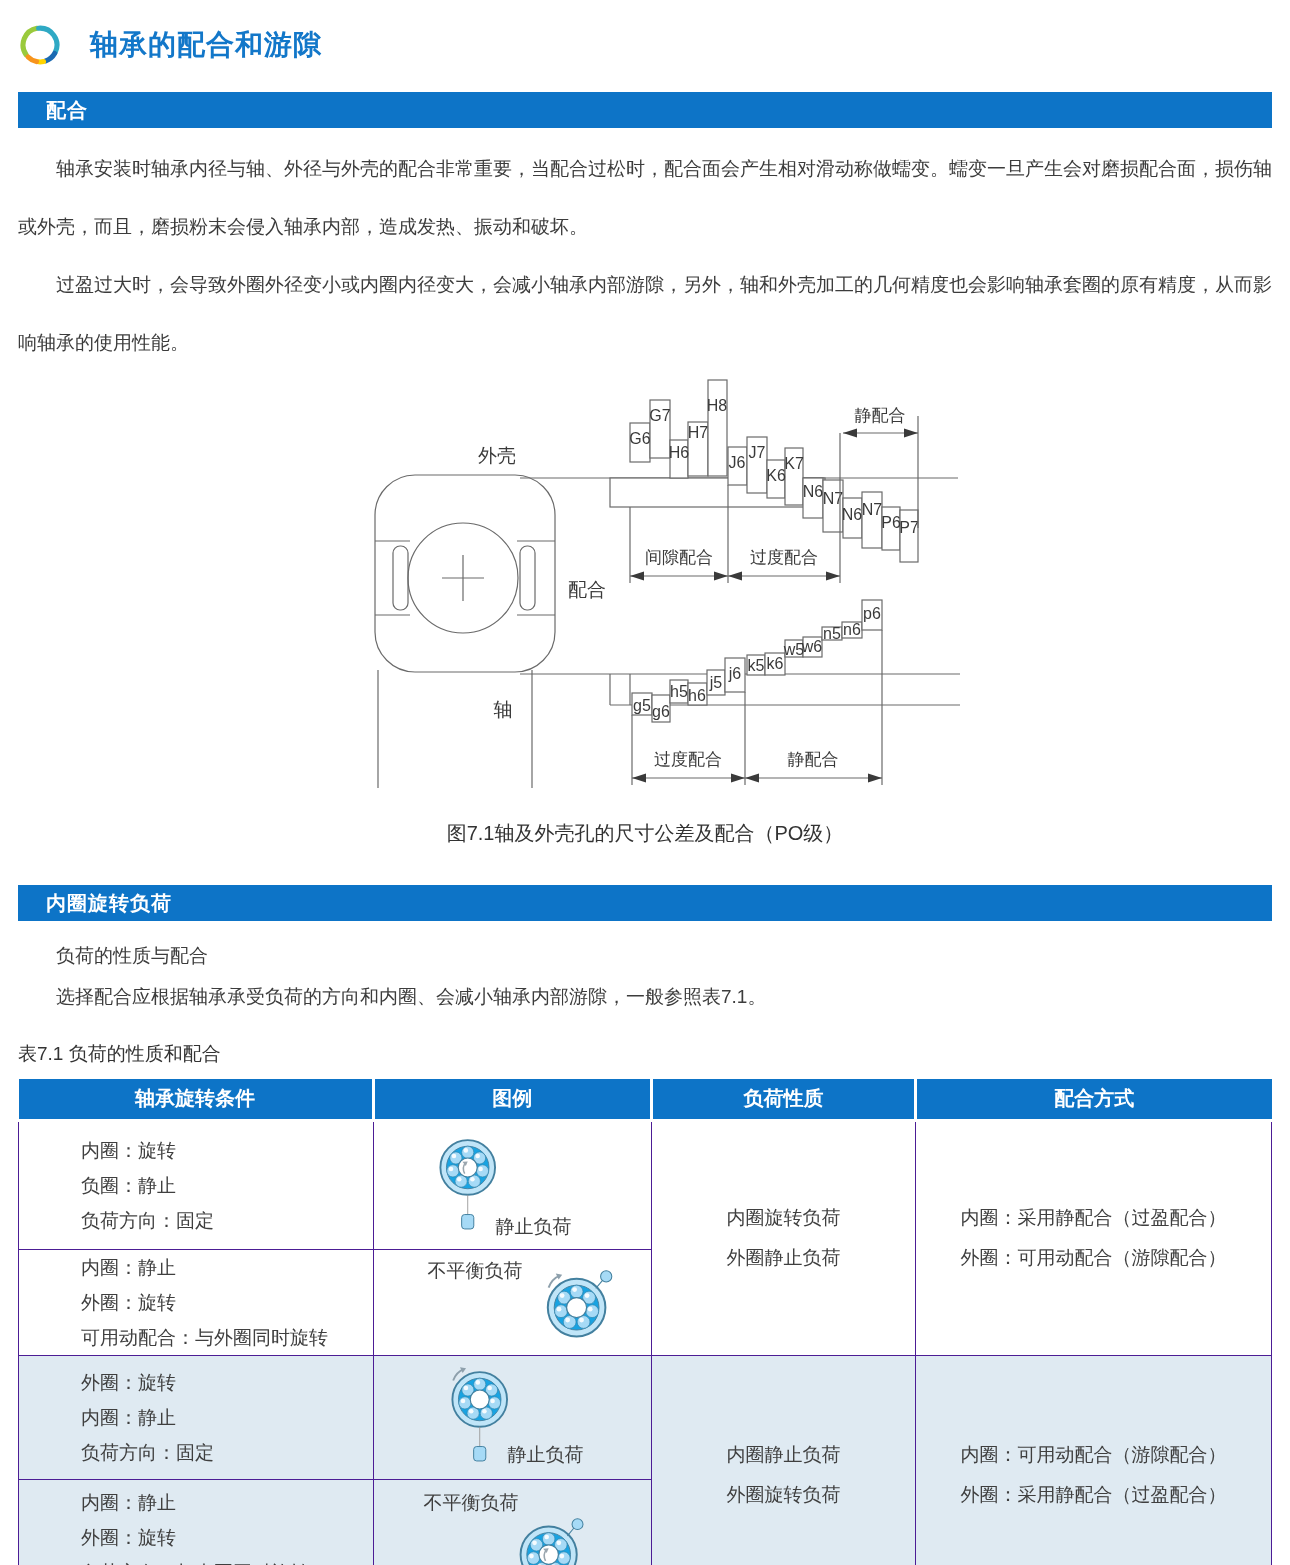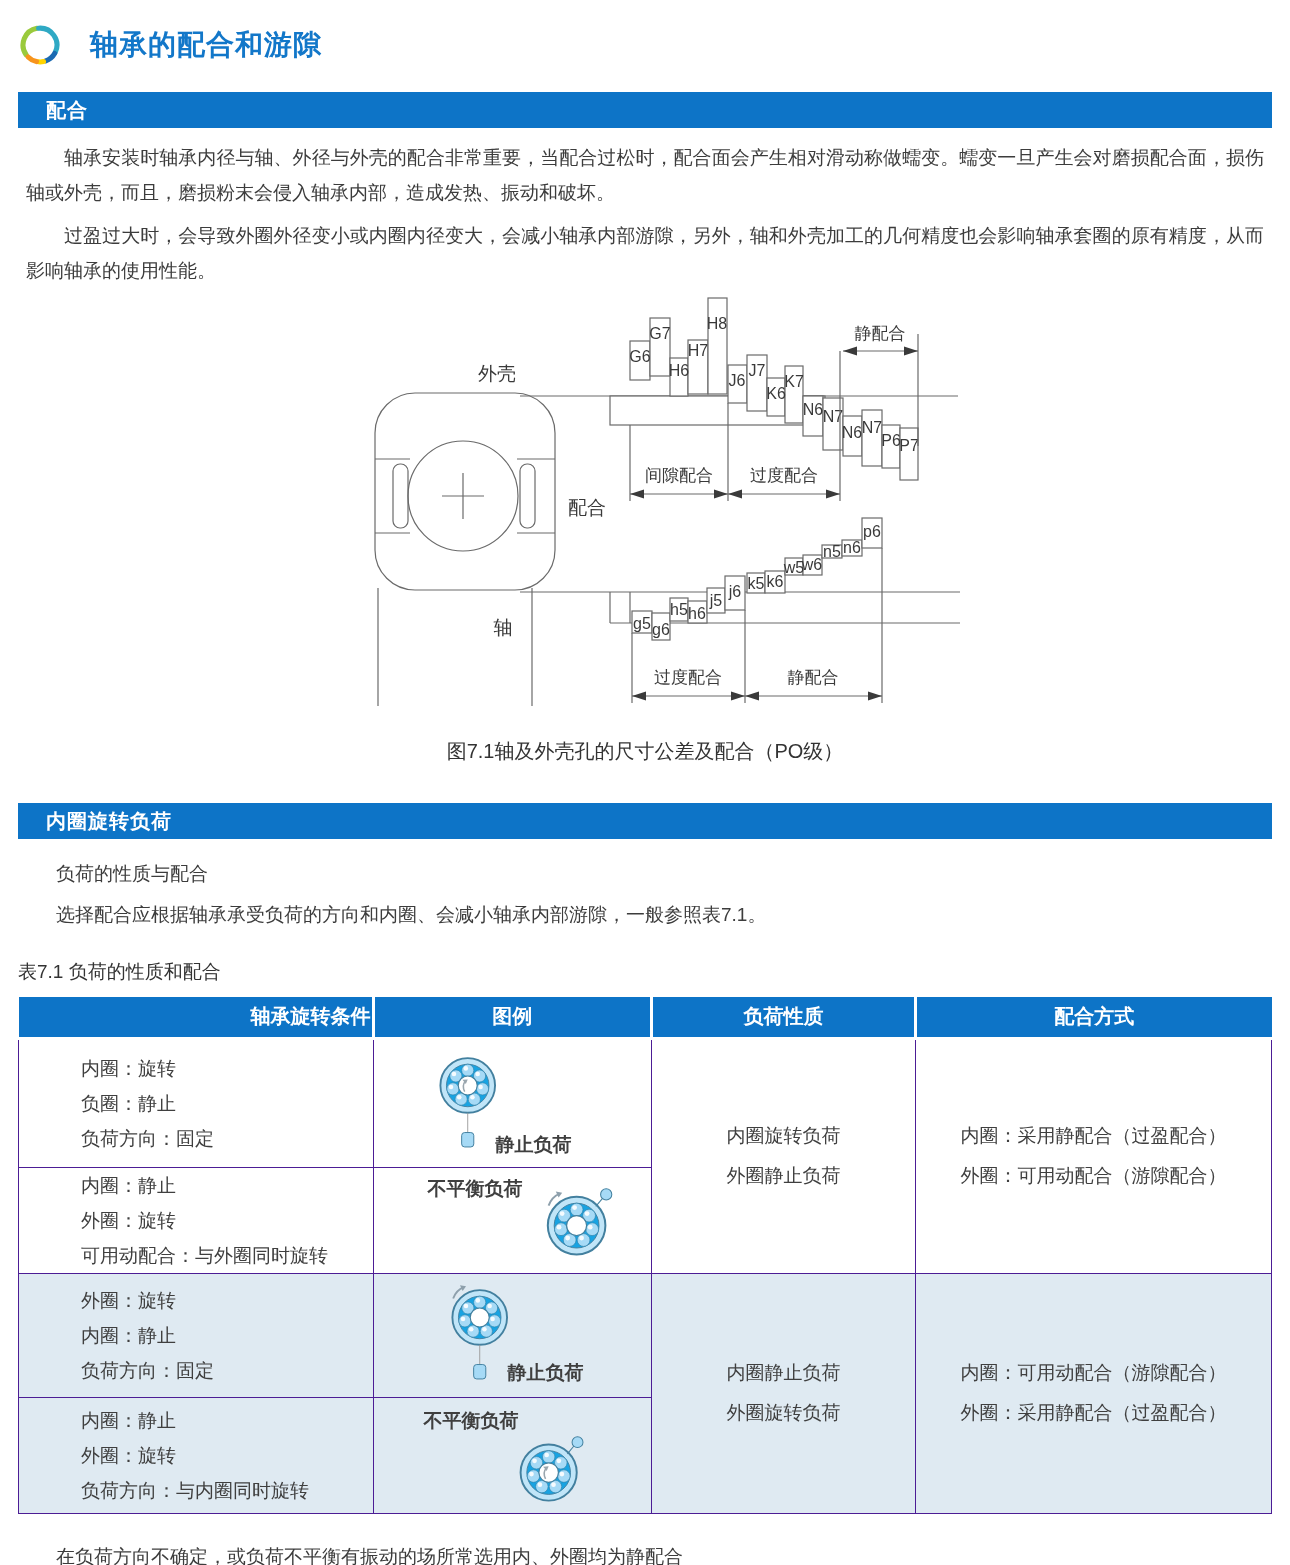--- a/index.html
+++ b/index.html
@@ -19,21 +19,21 @@
   
   .secbar {
     background:#0d74c7; color:#ffffff; height:36px; line-height:36px;
     font-size:20px; font-weight:bold; padding-left:28px; letter-spacing:1px;
   }
   .bar1 { margin-top:22px; }
   .bar2 { margin-top:38px; }
 
   
   .paras { margin-top:12px; }
-  .paras p { margin:8px; font-size:19px; line-height:35px; text-align:justify; text-indent:2em; }
+  .paras p { margin:0; font-size:19px; line-height:58px; text-align:justify; text-indent:2em; }
   .sec2lines { margin-top:14px; }
   .sec2lines p { margin:0; font-size:19px; line-height:41px; text-indent:2em; }
 
   
   .figwrap { position:relative; height:418px; margin-top:6px; }
   .figsvg { position:absolute; left:342px; top:0; }
   .figsvg text { fill:#3a3a3a; }
   .ln { stroke:#6a6a6a; stroke-width:1.2; fill:none; }
   .bx { stroke:#6a6a6a; stroke-width:1.2; fill:#ffffff; }
   .arr { fill:#3a3a3a; stroke:none; }
@@ -42,28 +42,28 @@
   .tabcaption { font-size:19px; color:#333; margin-top:24px; }
 
   
   table.fit { width:100%; border-collapse:collapse; margin-top:12px; table-layout:fixed; }
   table.fit col.c1{width:28.3%} table.fit col.c2{width:22.2%}
   table.fit col.c3{width:21.1%} table.fit col.c4{width:28.4%}
   table.fit thead th {
     background:#0d74c7; color:#fff; font-size:20px; font-weight:bold;
     height:41px; border-left:3px solid #fff; border-bottom:3px solid #fff;
   }
-  table.fit thead th:first-child { border-left:none;text-align:right; }
+  table.fit thead th:first-child { border-left:none; }
   table.fit tbody td { border:1px solid #4c1d95; vertical-align:middle; padding:0; }
   td.bg-w { background:#ffffff; }
   td.bg-b { background:#dfeaf2; }
   .cond { padding-left:62px; font-size:19px; line-height:35px; color:#3f3f3f; }
   .centercell { text-align:center; font-size:19px; color:#3f3f3f; }
   .centercell .inner { display:inline-block; text-align:left; line-height:40px; }
-  .cellwrap { position:relative; width:100%; height:100%;font-weight:bold; }
+  .cellwrap { position:relative; width:100%; height:100%; }
   .abs { position:absolute; }
   .legend-label { font-size:19px; color:#3f3f3f; white-space:nowrap; }
 
   .footnote { font-size:19px; line-height:30px; text-indent:2em; margin-top:28px; }
 </style>
 </head>
 <body>
 
 <div class="container">
 

